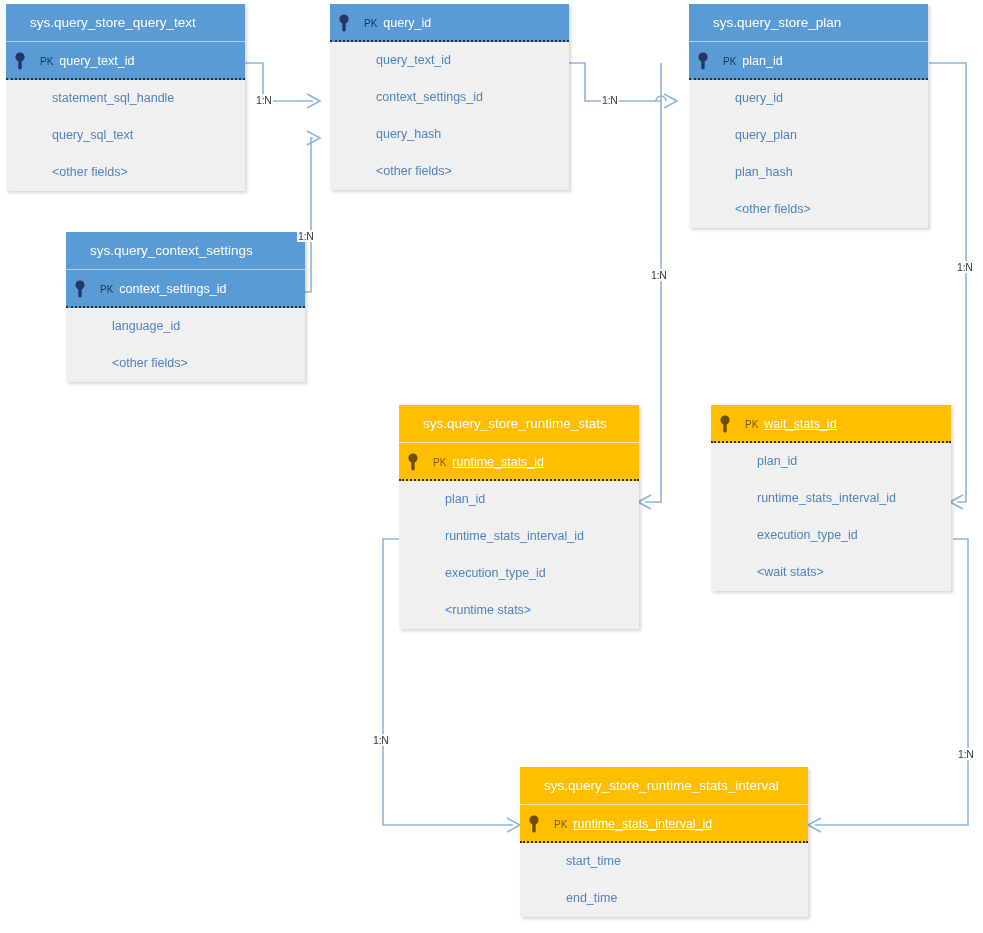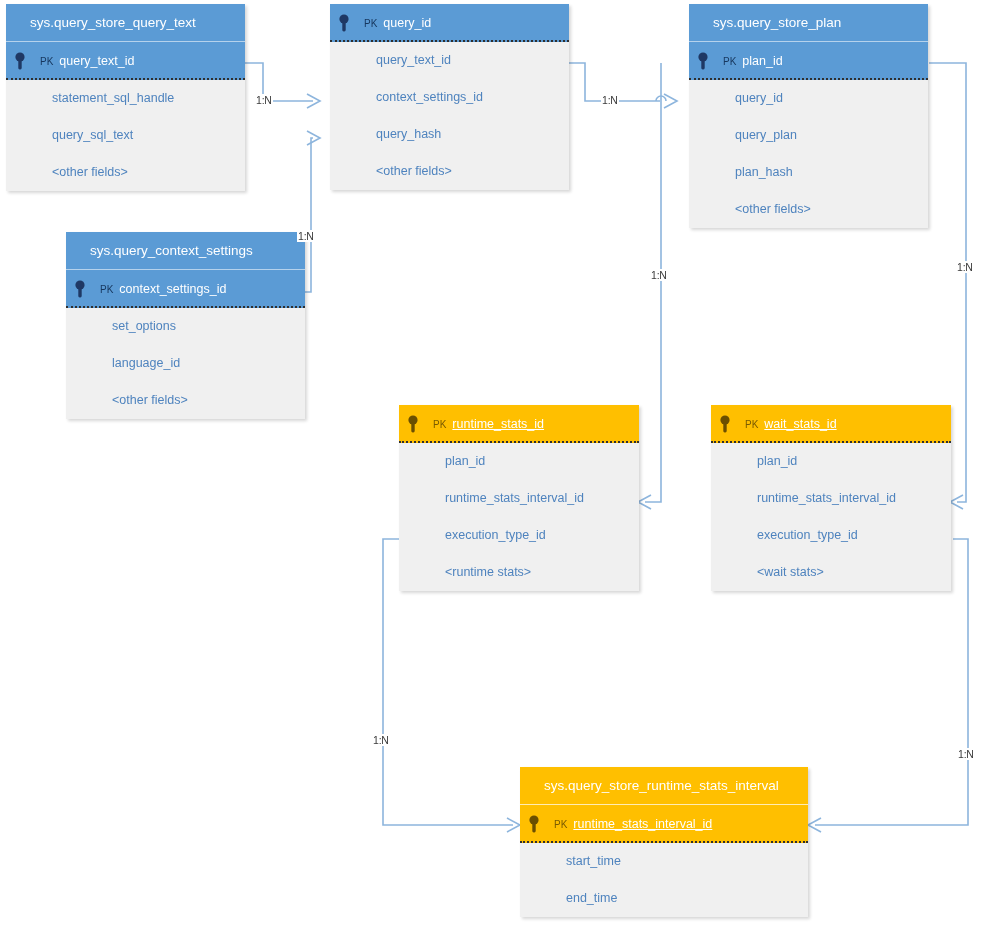--- a/index.html
+++ b/index.html
@@ -225,27 +225,27 @@
         <svg width="11" height="18" viewBox="0 0 11 18">
             <circle class="key-glyph" cx="5" cy="5" r="4.6"></circle>
             <rect class="key-glyph" x="3.3" y="7" width="3.4" height="10.4" rx="1.4"></rect>
           </svg>
       </span>
       <span class="pk-tag">PK</span>
       <span class="pk-name">context_settings_id</span>
       <span class="pk-divider"></span>
     </div>
     <div class="entity-body">
-      <div class="field-row">set_options</div>
       <div class="field-row">language_id</div>
       <div class="field-row">&lt;other fields&gt;</div>
     </div>
   </div>
 
   <div class="entity theme-orange" style="left:399px; top:405px; width:240px;">
+    <div class="entity-title">sys.query_store_runtime_stats</div>
     <div class="entity-pk">
       <span class="pk-key">
         <svg width="11" height="18" viewBox="0 0 11 18">
             <circle class="key-glyph" cx="5" cy="5" r="4.6"></circle>
             <rect class="key-glyph" x="3.3" y="7" width="3.4" height="10.4" rx="1.4"></rect>
           </svg>
       </span>
       <span class="pk-tag">PK</span>
       <span class="pk-name">runtime_stats_id</span>
       <span class="pk-divider"></span>

